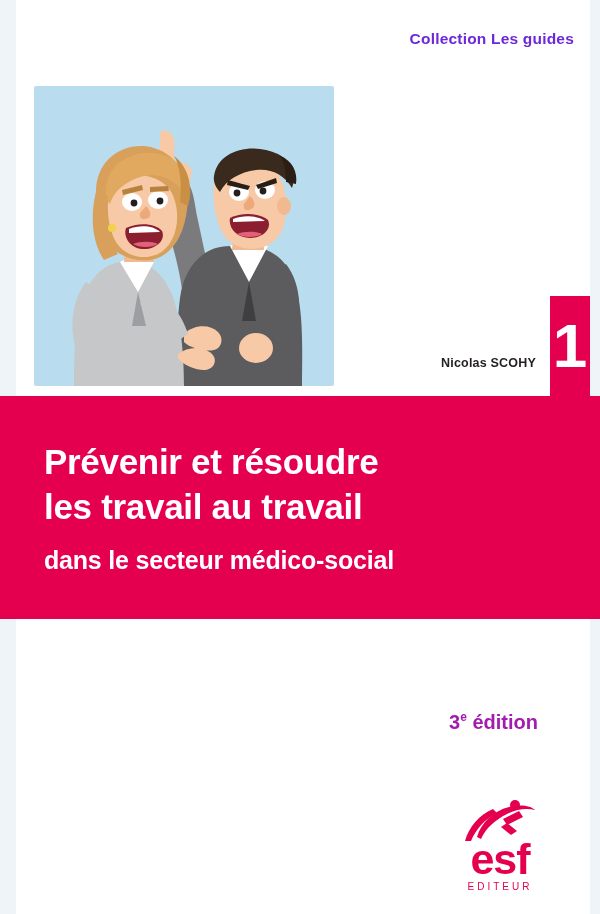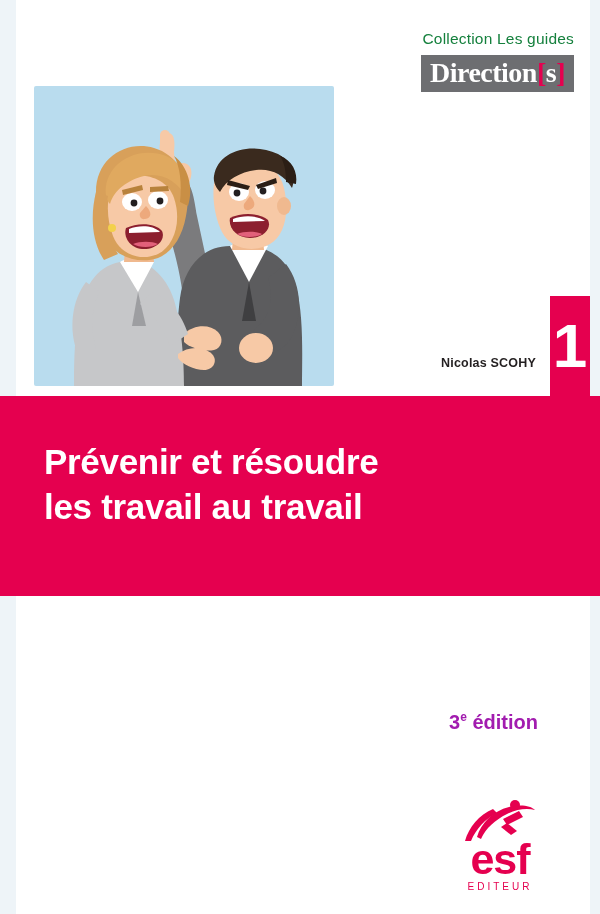--- a/index.html
+++ b/index.html
@@ -31,22 +31,22 @@
   }
   
   .collection {
     position: absolute;
     right: 26px;
     top: 30px;
     text-align: right;
   }
   .collection-label {
     font-size: 15.5px;
-    font-weight: normal;
-    color: #15803d;
+    font-weight: bold;
+    color: #6d28d9;
     letter-spacing: 0.2px;
   }
   .directions-logo {
     margin-top: 7px;
     display: inline-block;
     background: #6d6e71;
     padding: 4px 9px 5px 9px;
   }
   .directions-text {
     font-size: 28px;
@@ -102,21 +102,21 @@
     font-weight: bold;
     font-family: "Liberation Sans", sans-serif;
     line-height: 1;
   }
   
   .title-band {
     position: absolute;
     left: 0;
     top: 396px;
     width: 600px;
-    height: 200px;
+    height: 223px;
     background: #e5004f;
   }
   .title-inner {
     position: absolute;
     left: 44px;
     top: 44px;
     right: 30px;
   }
   .title-line {
     color: #ffffff;
@@ -173,23 +173,20 @@
 </head>
 <body>
 
 <div class="cover">
 
   <div class="left-rail"></div>
   <div class="right-rail"></div>
 
   <div class="collection">
     <div class="collection-label">Collection Les guides</div>
-    <div class="directions-logo">
-      <div class="directions-text"><span>Direction</span><span class="brk">[</span><span>s</span><span class="brk">]</span></div>
-    </div>
   </div>
 
   <div class="illus-wrap">
     <div class="illus-bg"></div>
     <svg class="illus-svg" width="300" height="300" viewBox="0 0 300 300">
       <defs>
         <clipPath id="boxclip">
             <rect x="0" y="0" width="300" height="300" rx="2"></rect>
           </clipPath>
       </defs>
@@ -288,20 +285,21 @@
 
   <div class="author">Nicolas SCOHY</div>
   <div class="number-tab">
     <span>1</span>
   </div>
 
   <div class="title-band">
     <div class="title-inner">
       <div class="title-line">Prévenir et résoudre</div>
       <div class="title-line">les travail au travail</div>
+      <div class="subtitle">dans le secteur médico-social</div>
     </div>
   </div>
 
   <div class="edition"><span>3</span><sup>e</sup>
     <span>édition</span>
   </div>
 
   <div class="publisher">
     <svg class="esf-mark" width="74" height="46" viewBox="0 0 74 46">
       <path d="M14 40 C18 26 30 14 46 10 C58 7 68 9 72 13 C64 11 54 12 44 17

